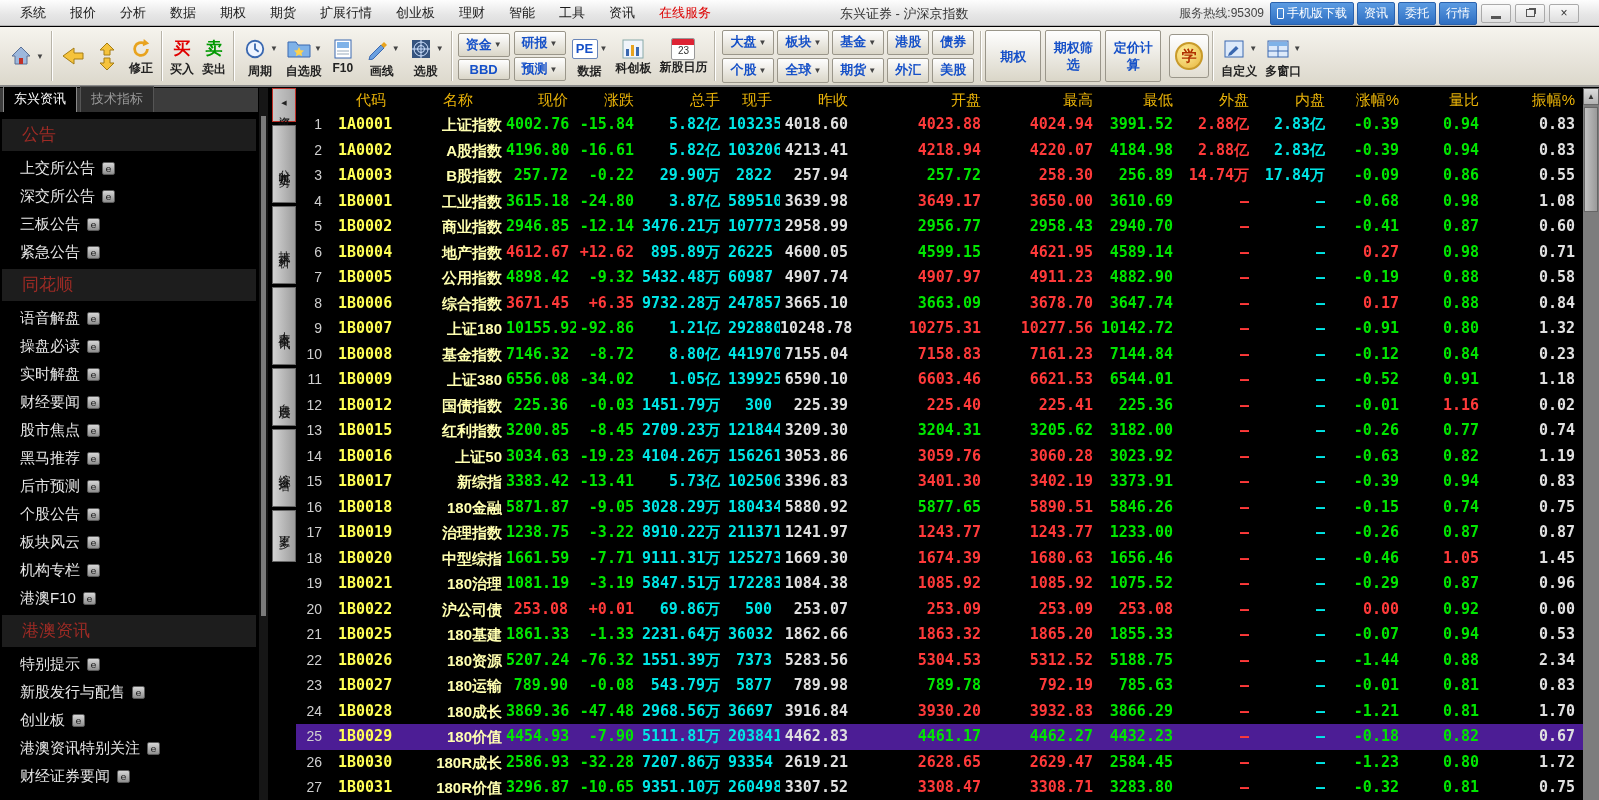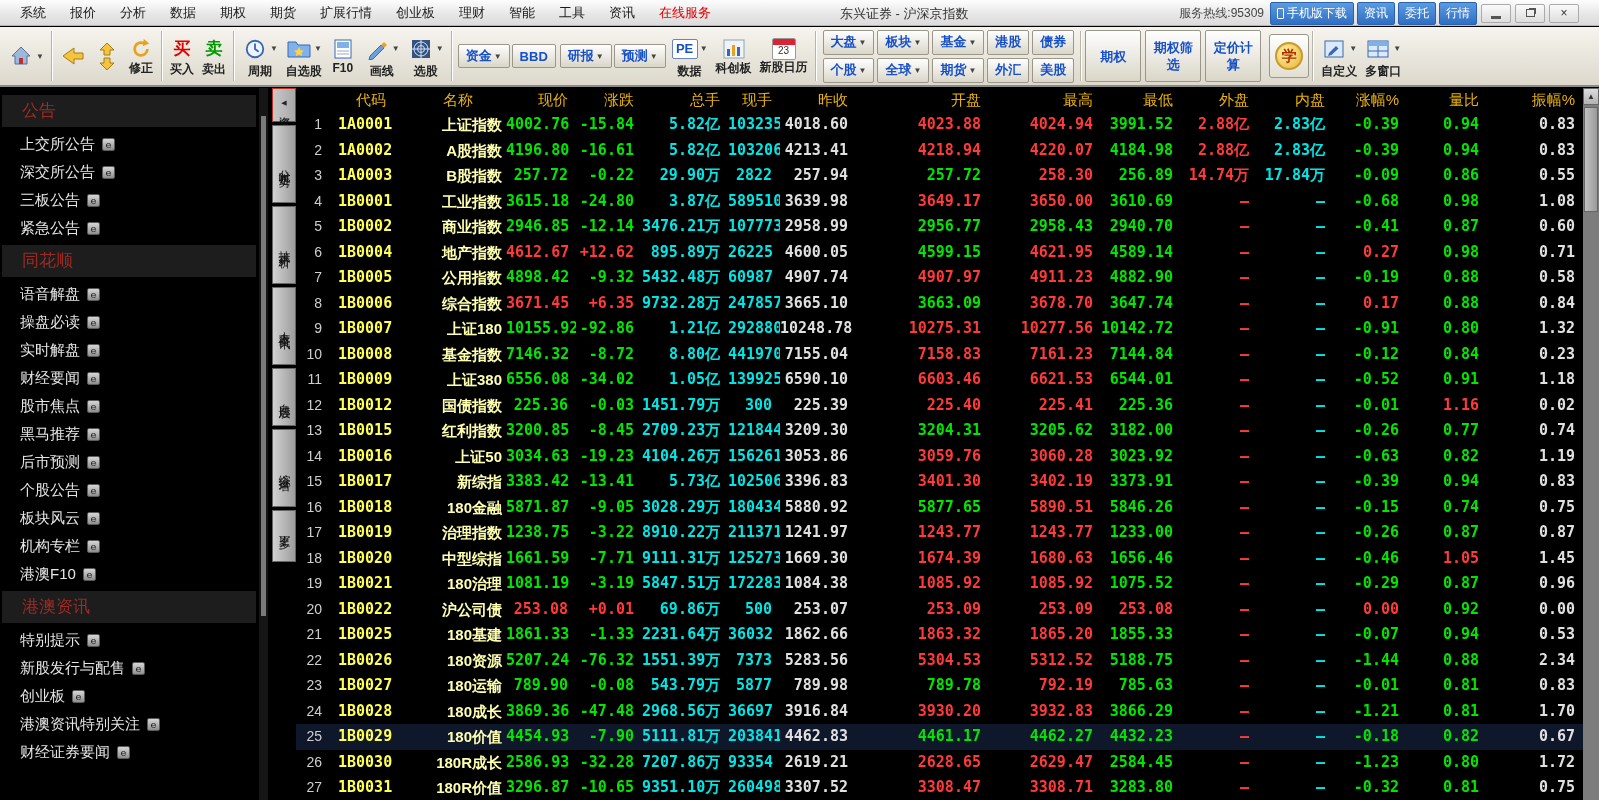--- a/index.html
+++ b/index.html
@@ -31,21 +31,21 @@
     background:linear-gradient(#f6f4ee,#dcd8cc); border-bottom:2px solid #8a8a8a;
     display:flex; align-items:center; padding:2px 4px; }
   .tsep { width:2px; height:50px; margin:0 3px; border-left:1px solid #b8b4a8; border-right:1px solid #fff; }
   .tbtn { display:flex; flex-direction:column; align-items:center; justify-content:center;
     padding:1px 3px; border:1px solid transparent; border-radius:2px; }
   .ticonrow { display:flex; align-items:center; height:30px; }
   .tlabel { font-size:12px; color:#222; white-space:nowrap; line-height:15px;font-weight:bold; }
   .dd { font-size:8px; color:#444; margin-left:2px; }
   .charbadge { font-size:17px; font-weight:bold; line-height:26px; }
   .buy { color:#e00000; } .sell { color:#009900; }
-  .stack { display:flex; flex-direction:row; gap:2px; margin:17px 2px; }
+  .stack { display:flex; flex-direction:column; gap:2px; margin:17px 2px; }
   .bluebtn { background:linear-gradient(#fefefe,#dad6c8); border:1px solid #9a968a; border-radius:2px;
     color:#1550c8; font-weight:bold; font-size:13px; padding:2px 7px; white-space:nowrap; text-align:center;
     display:flex; align-items:center; justify-content:center; }
   .marketgrid { display:grid; grid-auto-flow:column; grid-template-rows:repeat(2,25px);
     grid-template-columns:repeat(5,auto); gap:3px; margin:0 3px; }
   .tallbtn { height:52px; width:56px; font-size:13px; line-height:17px; text-align:center;
     white-space:normal; }
   .learnbtn { width:40px; height:44px; background:linear-gradient(#fff,#e2ded2); border:1px solid #9a968a;
     border-radius:3px; display:flex; align-items:center; justify-content:center; }
   .coin { width:28px; height:28px; border-radius:50%; background:radial-gradient(#ffe98a,#e8b builder);
@@ -85,21 +85,21 @@
   .vtab .collapse { writing-mode:horizontal-tb; font-size:7px; color:#222; letter-spacing:0; }
 
   
   .market { position:absolute; left:296px; top:88px; width:1287px; height:712px; background:#000; overflow:hidden; }
   .grid16 { display:grid;
     grid-template-columns:36px 78px 96px 70px 66px 86px 52px 76px 133px 112px 80px 76px 76px 74px 80px 96px; }
   .thead { height:24px; line-height:24px; color:#eab308; font-size:15px; }
   .thead .hc { text-align:center; } .thead .hr { text-align:right; padding-right:8px; }
   .trow { height:25.5px; line-height:25.5px; font-size:15px; font-weight:bold;
     font-family:"DejaVu Sans Mono","Liberation Mono",monospace; }
-  .trow.selected { background:#0f172a; }
+  .trow.selected { background:#4c1d95; }
   .cell { white-space:nowrap; overflow:hidden; }
   .cell.num { text-align:right; padding-right:10px; color:#cfcfcf; font-weight:normal;
     font-family:"Liberation Sans",sans-serif; font-size:14px; }
   .cell.code { text-align:left; padding-left:6px; color:#ffff54; }
   .cell.name { text-align:right; padding-right:4px; color:#ffffb0; font-family:"Liberation Sans",sans-serif; }
   .cell.val { text-align:right; padding-right:8px; }
   .c-g { color:#00e600; } .c-r { color:#ff3a3a; } .c-c { color:#00e6e6; } .c-w { color:#e0e0e0; }
 
   
   .tscroll { position:absolute; right:0; top:88px; width:16px; height:712px; background:#7d7d7d; }
@@ -383,20 +383,24 @@
               <path d="M12 7v11M2 12h20" stroke="#3a68b0"></path>
             </svg>
       </span>
           <span class="dd">▼</span>
         </span>
       <span class="tlabel">多窗口</span>
     </div>
   </div>
 
   <div class="sidebar">
+    <div class="side-tabs" id="sidetabs">
+        <span class="side-tab active">东兴资讯</span>
+        <span class="side-tab">技术指标</span>
+      </div>
     <div class="side-list" id="sidelist">
         <div class="side-header">公告</div>
         <div class="side-item">
           <span>上交所公告</span>
           <span class="eicon">e</span>
         </div>
         <div class="side-item">
           <span>深交所公告</span>
           <span class="eicon">e</span>
         </div>

